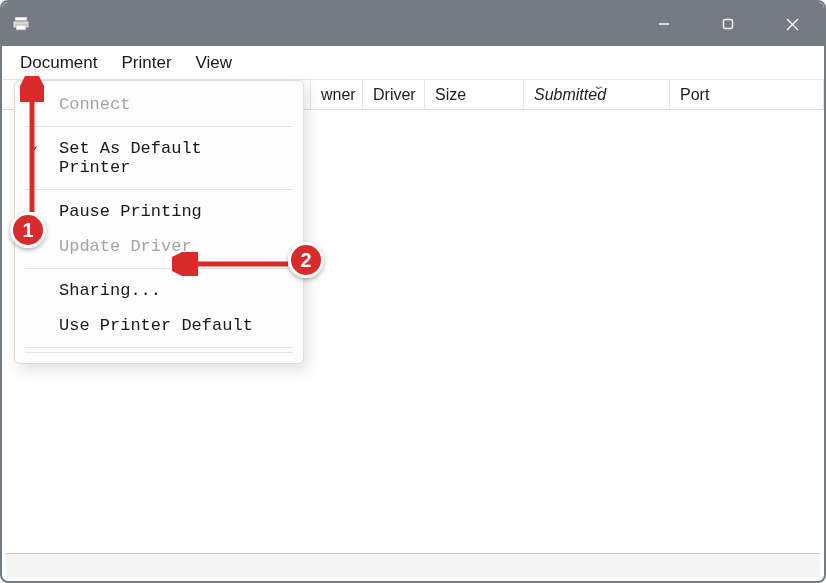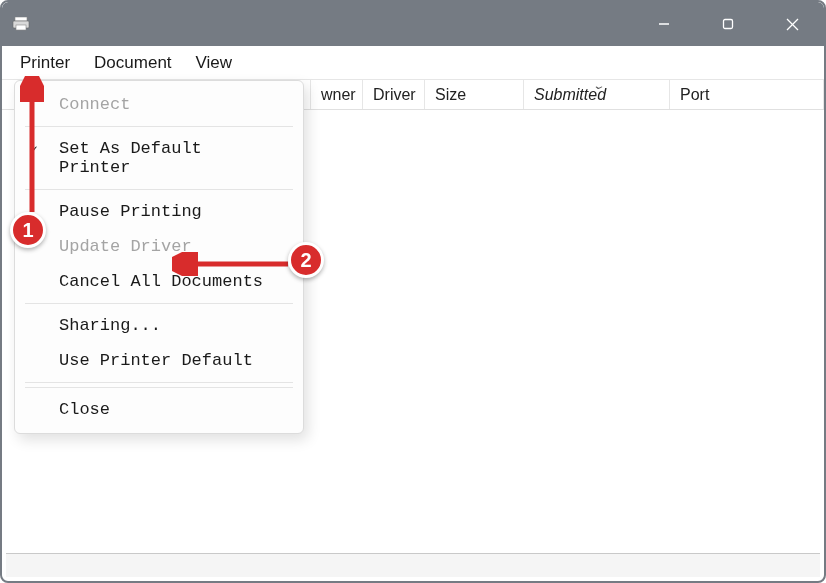--- a/index.html
+++ b/index.html
@@ -168,22 +168,22 @@
     <div class="win-btn">
       <svg width="13" height="13" viewBox="0 0 13 13">
           <line x1="1" y1="1" x2="12" y2="12" stroke="#fff" stroke-width="1.3"></line>
           <line x1="12" y1="1" x2="1" y2="12" stroke="#fff" stroke-width="1.3"></line>
         </svg>
     </div>
   </div>
 </div>
 
 <div class="menubar">
+  <div class="menu-item">Document</div>
   <div class="menu-item">Printer</div>
-  <div class="menu-item">Document</div>
   <div class="menu-item">View</div>
 </div>
 
 <div class="columns-header">
   <div class="cols">
     <div class="col c1"></div>
     <div class="col c2">
         <span>wner</span>
       </div>
     <div class="col c3">
@@ -208,27 +208,25 @@
 <div class="dropdown">
   <div class="dd-item disabled"><span>Connect</span></div>
   <div class="dd-sep"></div>
   <div class="dd-item">
     <span class="checkmark">✓</span>
     <span>Set As Default Printer</span>
   </div>
   <div class="dd-sep"></div>
   <div class="dd-item"><span>Pause Printing</span></div>
   <div class="dd-item disabled"><span>Update Driver</span></div>
-  <div class="dd-item"><span>Cancel All Documents</span></div>
   <div class="dd-sep"></div>
   <div class="dd-item"><span>Sharing...</span></div>
   <div class="dd-item"><span>Use Printer Default</span></div>
   <div class="dd-sep"></div>
   <div class="dd-sep"></div>
-  <div class="dd-item"><span>Close</span></div>
 </div>
 
 <div class="anno-badge anno1">
     <span>1</span>
   </div>
 <div class="anno-badge anno2">
     <span>2</span>
   </div>
 
 <svg class="arrow-svg arrow1" width="24" height="140">

